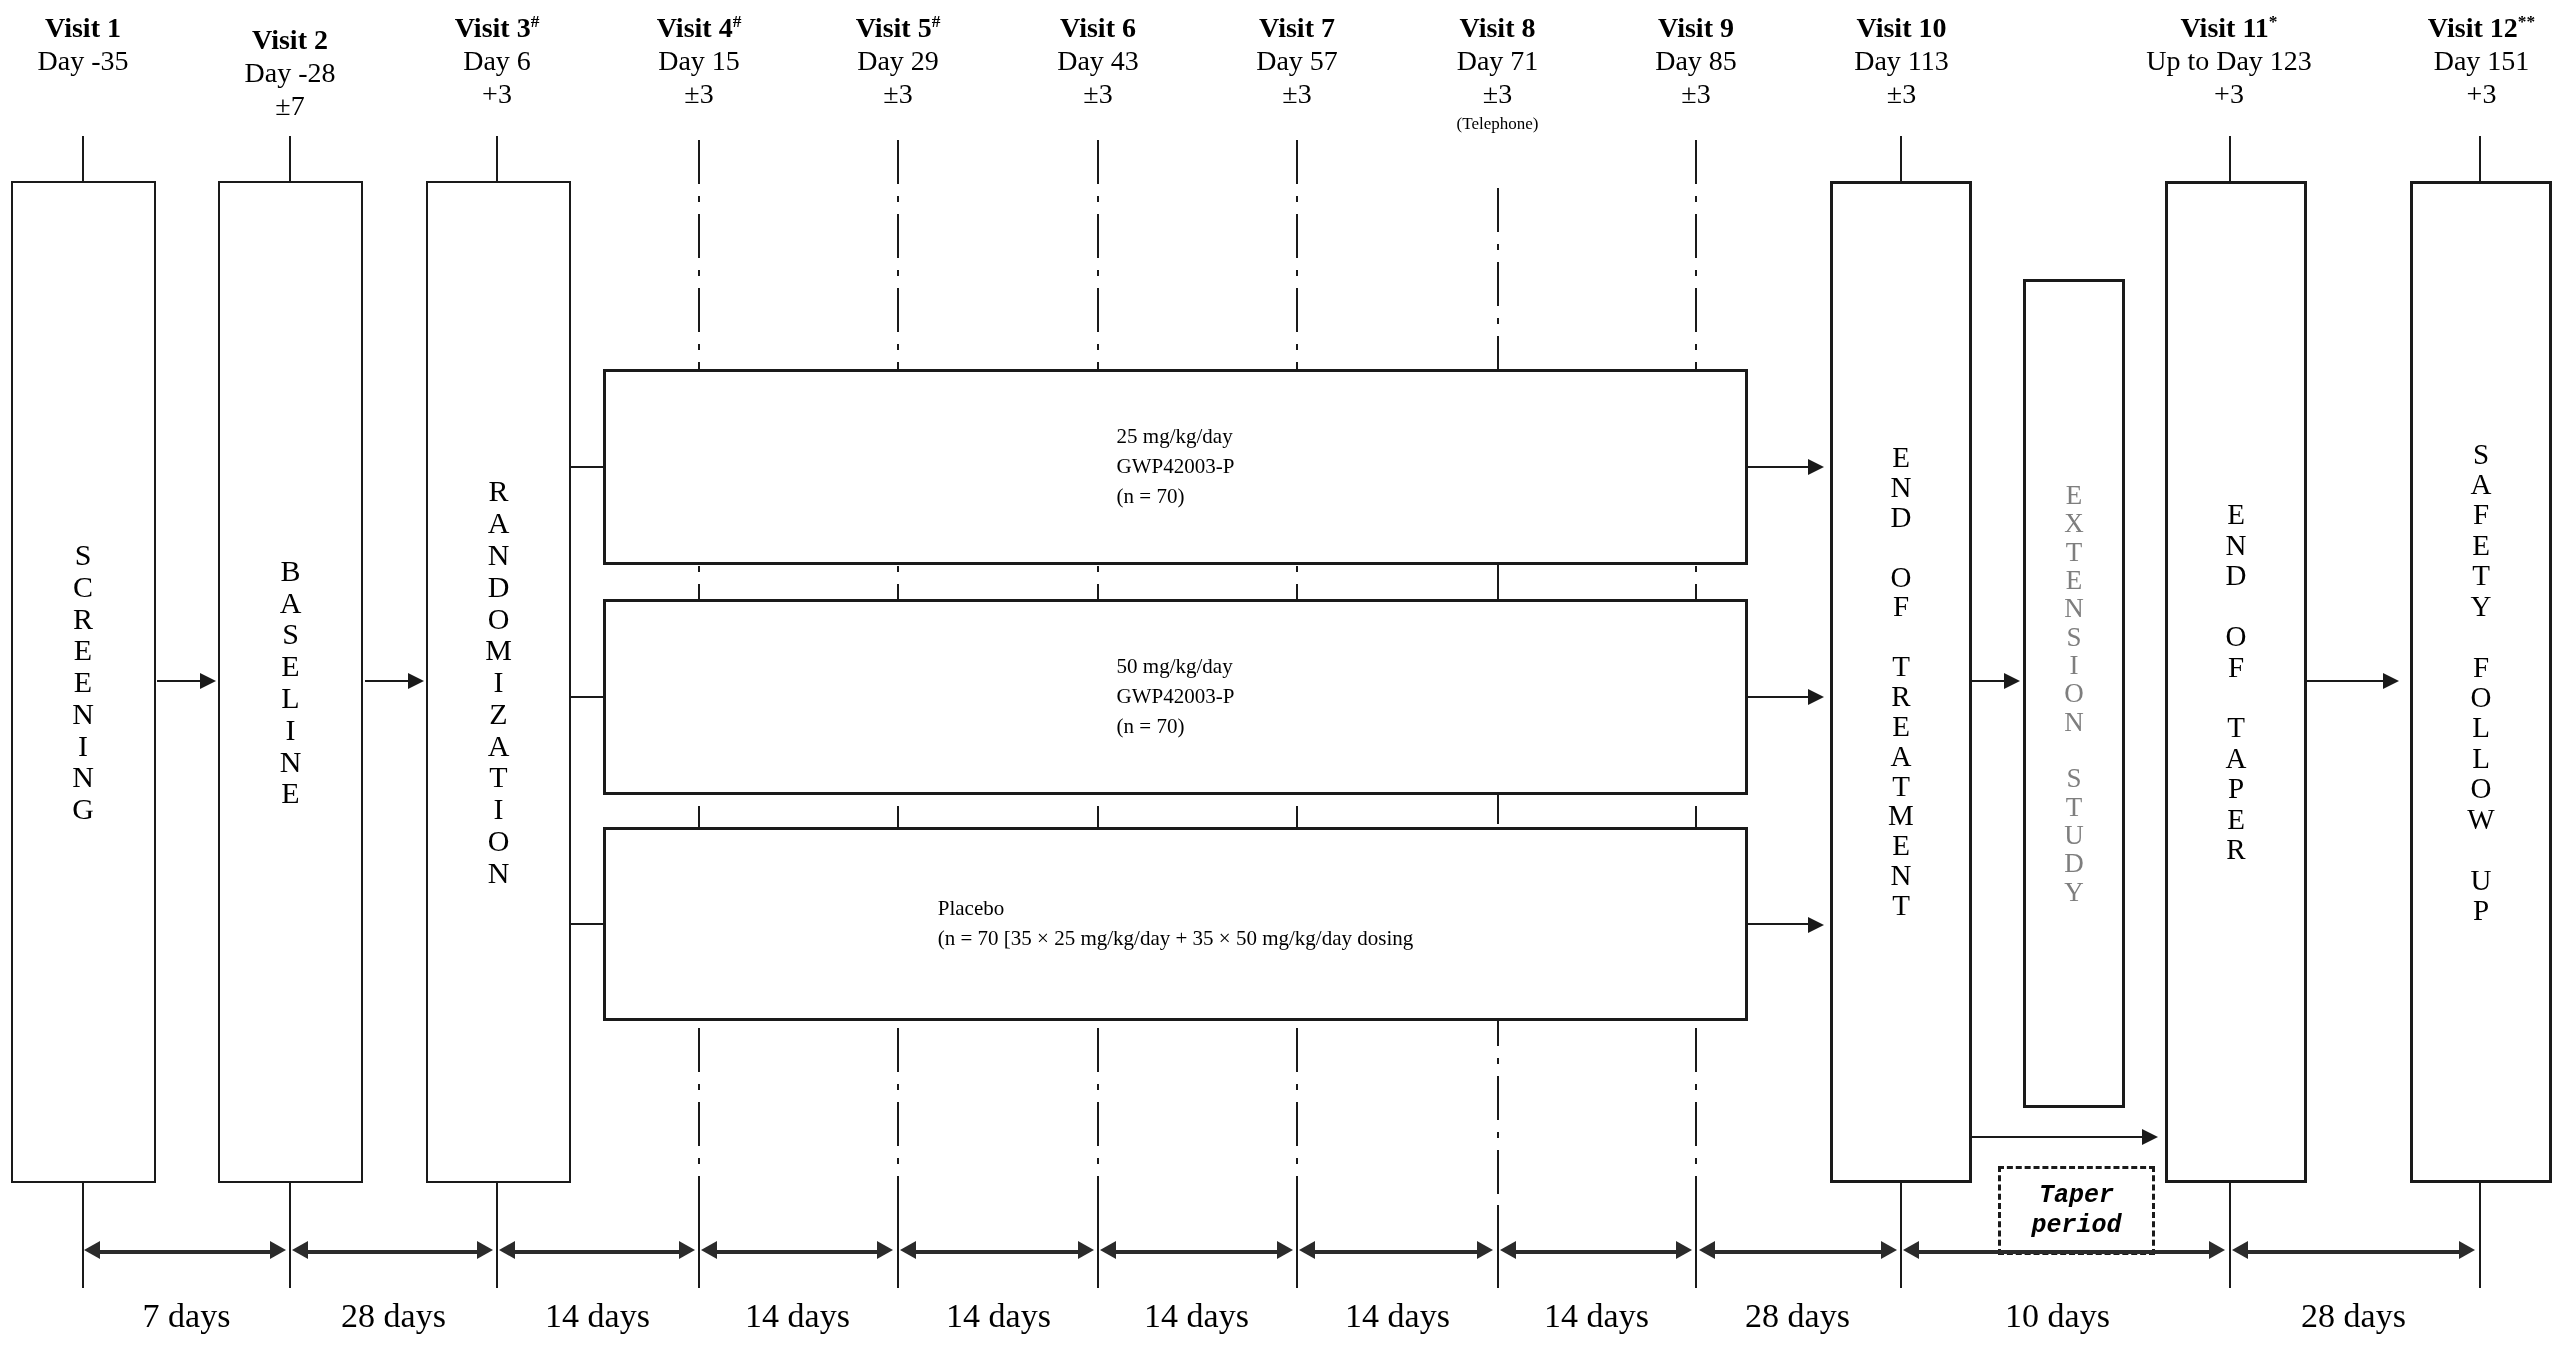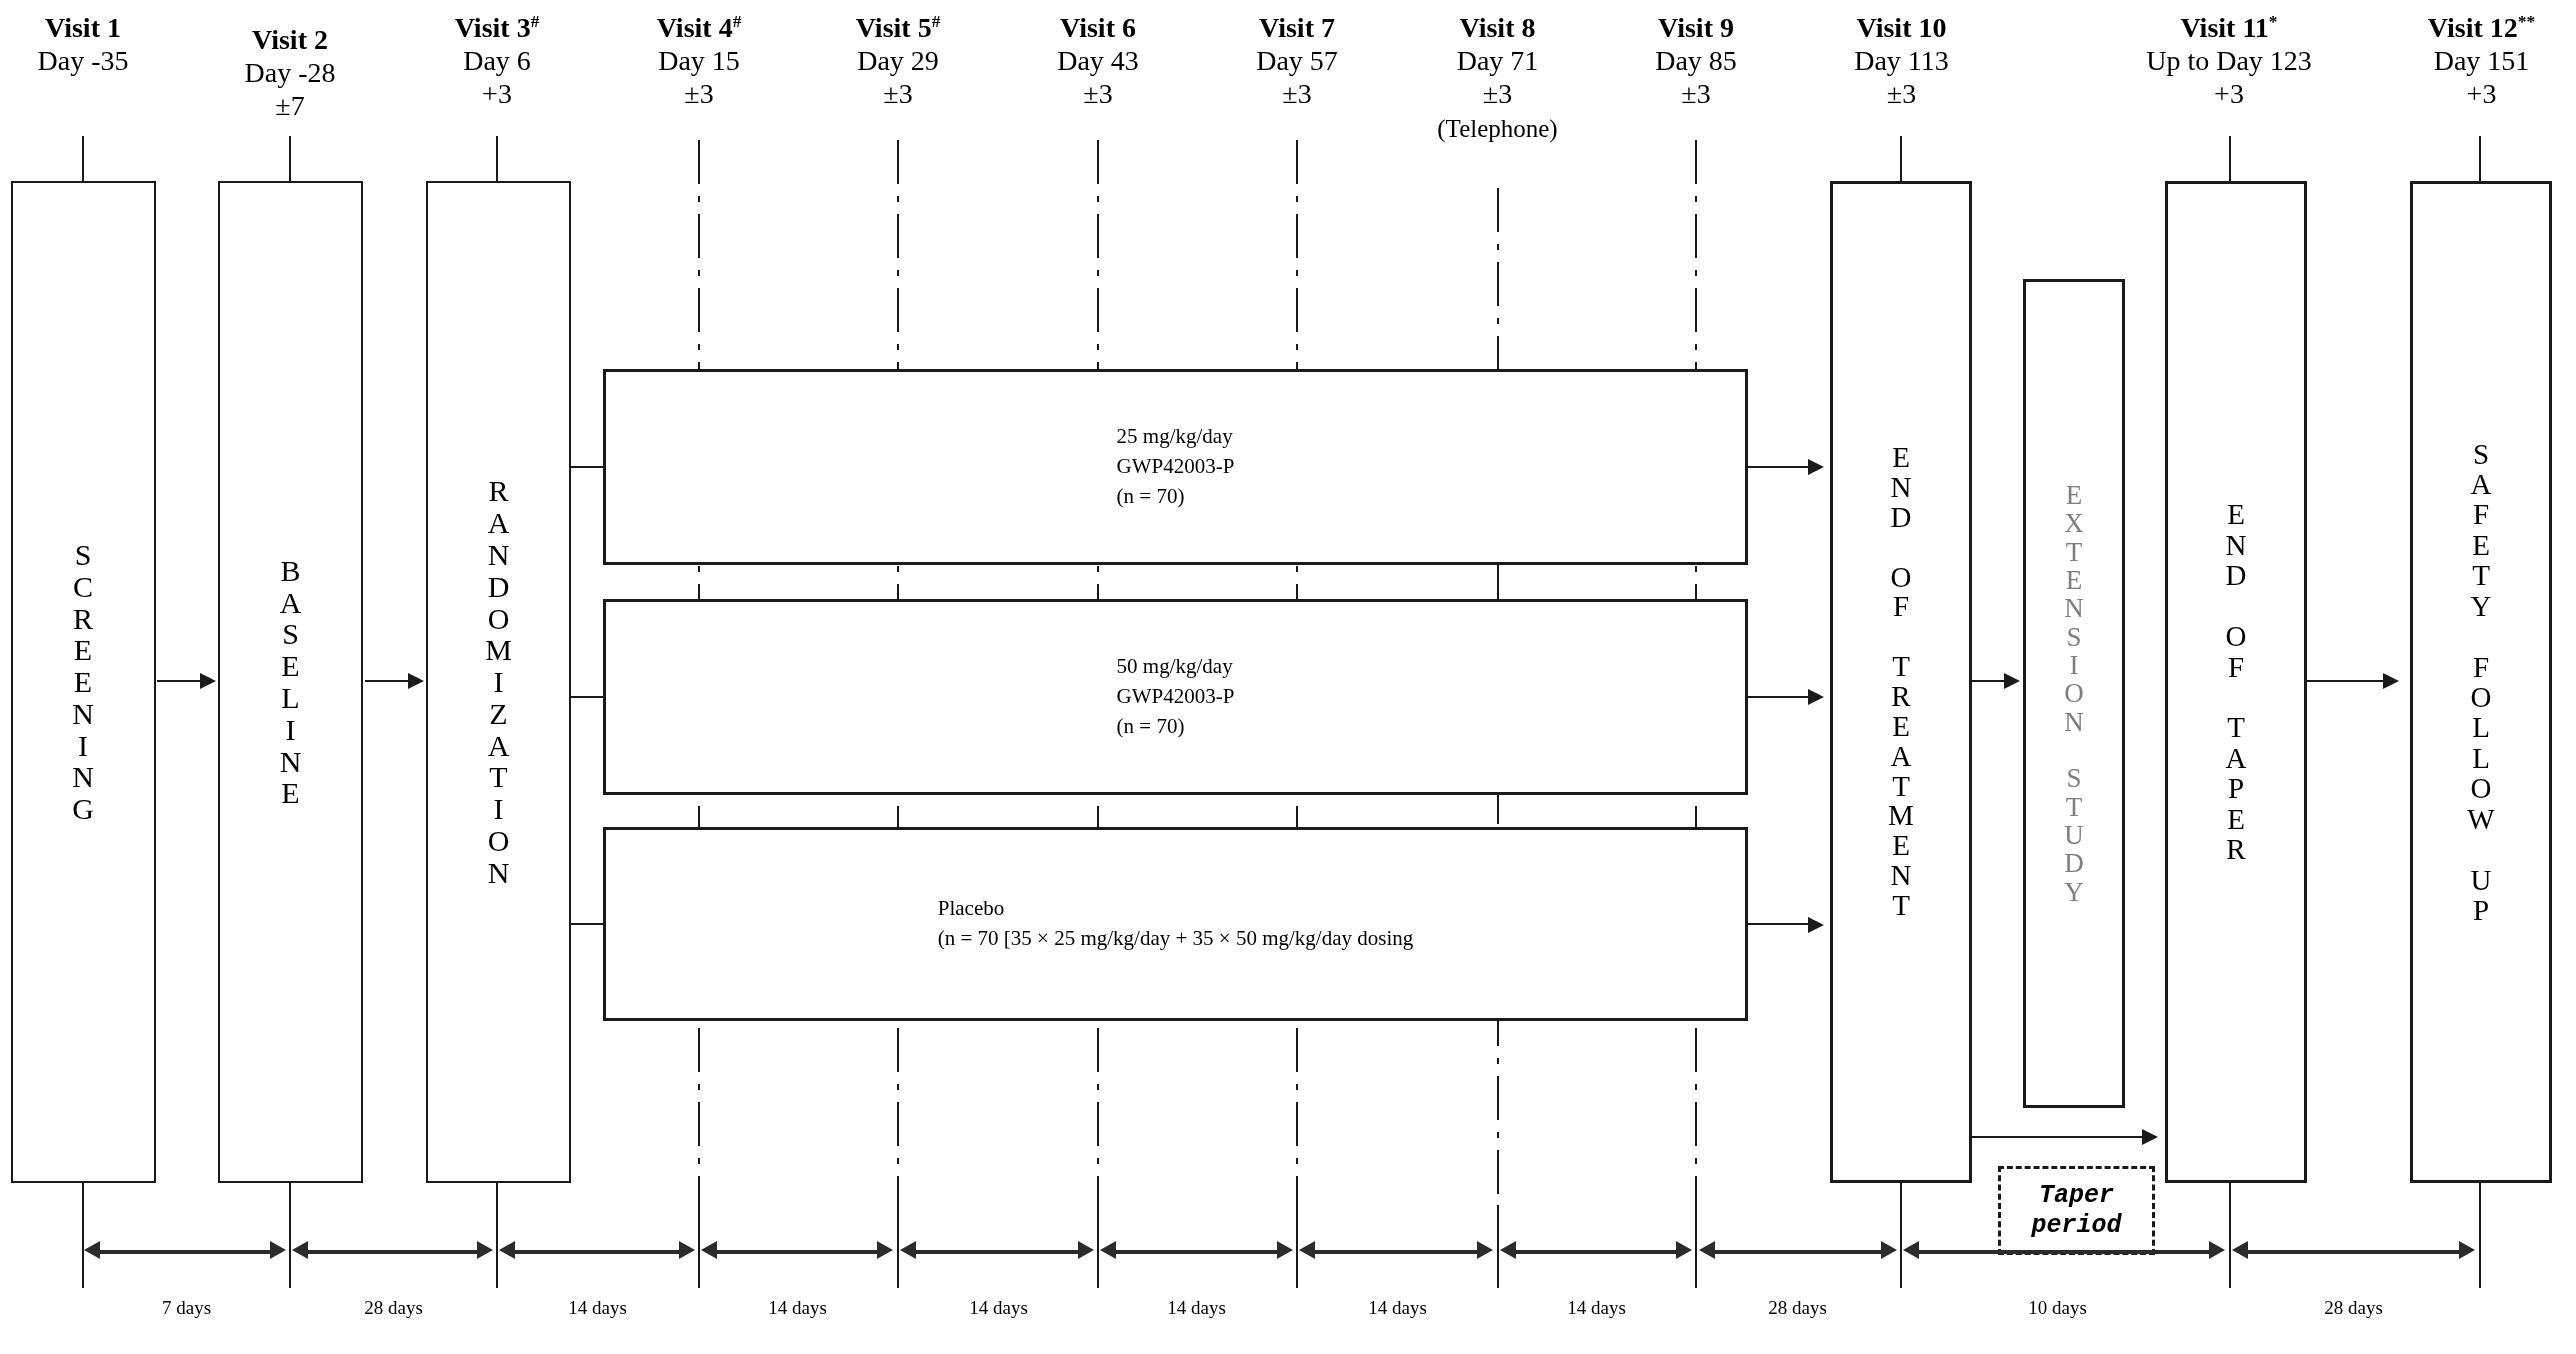--- a/index.html
+++ b/index.html
@@ -35,21 +35,21 @@
   }
   .visit-day {
     font-size: 28px;
     white-space: nowrap;
   }
   .visit-window {
     font-size: 28px;
     white-space: nowrap;
   }
   .visit-note {
-    font-size: 25px;
+    font-size: 17px;
     white-space: nowrap;
   }
 
   
   .vline {
     position: absolute;
     width: 0;
     border-left: 2.3px dashed #1a1a1a;
     
     border: none;
@@ -154,21 +154,21 @@
   }
   .span-arrow-r {
     position: absolute;
     width: 0; height: 0;
     border-top: 9.8px solid transparent;
     border-bottom: 9.8px solid transparent;
     border-left: 16.6px solid #2b2b2b;
   }
   .span-label {
     position: absolute;
-    font-size: 19px;
+    font-size: 34px;
     text-align: center;
     white-space: nowrap;
   }
 </style>
 </head>
 <body>
 
 <div id="stage">
 
   <div class="visit-col" style="left:0px; top:10.5px; width:166px;">

